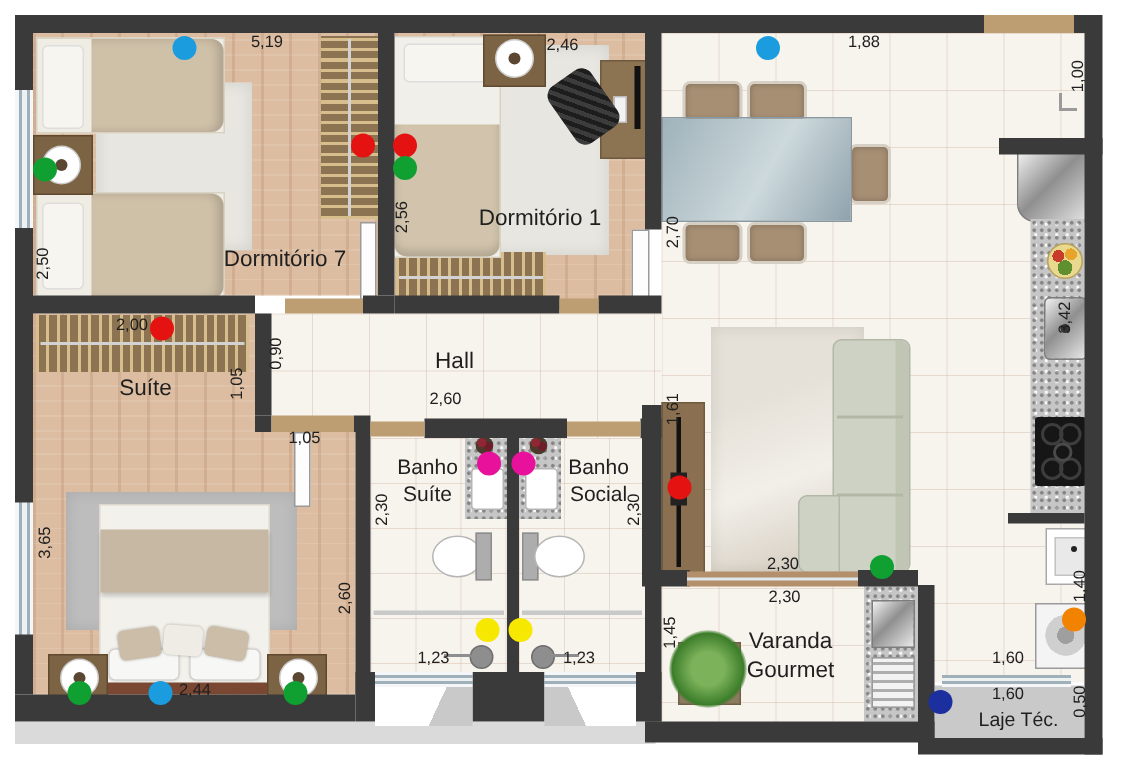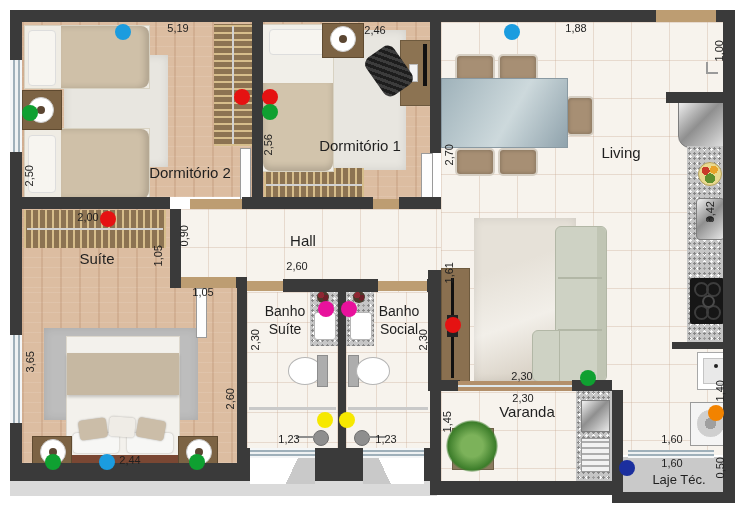--- a/index.html
+++ b/index.html
@@ -217,37 +217,37 @@
   <div class="wall" style="left:612px;top:492px;width:123px;height:11px;z-index:10;"></div>
   <div class="wall" style="left:10px;top:463px;width:227px;height:18px;z-index:10;"></div>
   <div class="wall" style="left:237px;top:448px;width:13px;height:33px;z-index:10;"></div>
   <div class="wall" style="left:315px;top:448px;width:48px;height:33px;z-index:10;"></div>
   <div class="wall" style="left:424px;top:448px;width:17px;height:33px;z-index:10;"></div>
   <div class="winH" style="left:250px;top:448px;width:65px;height:10px;z-index:11;"></div>
   <div class="winH" style="left:363px;top:448px;width:61px;height:10px;z-index:11;"></div>
   <div class="abs" style="left:250px;top:458px;width:65px;height:26px;background:linear-gradient(115deg,#ffffff 62%,#c9c9c9 62%);z-index:11;"></div>
   <div class="abs" style="left:363px;top:458px;width:61px;height:26px;background:linear-gradient(245deg,#ffffff 62%,#c9c9c9 62%);z-index:11;"></div>
 
-  <div class="room" style="left:130px;top:163px;width:120px;">Dormitório 2</div>
+  <div class="room" style="left:130px;top:163px;width:120px;">Dormitório 7</div>
   <div class="room" style="left:300px;top:136px;width:120px;">Dormitório 1</div>
   <div class="room" style="left:571px;top:143px;width:100px;">
-    <div>Living</div>
   </div>
   <div class="room" style="left:263px;top:231px;width:80px;">Hall</div>
   <div class="room" style="left:57px;top:249px;width:80px;">Suíte</div>
   <div class="room" style="left:245px;top:302px;width:80px;font-size:14px;line-height:18px;">
     <div>Banho</div>
     <div>Suíte</div>
   </div>
   <div class="room" style="left:359px;top:302px;width:80px;font-size:14px;line-height:18px;">
     <div>Banho</div>
     <div>Social</div>
   </div>
-  <div class="room" style="left:477px;top:402px;width:100px;">
+  <div class="room" style="left:477px;top:418px;width:100px;">
     <div>Varanda</div>
+    <div>Gourmet</div>
   </div>
   <div class="room" style="left:639px;top:470px;width:80px;font-size:13px;">Laje Téc.</div>
 
   <div class="dim" style="left:158px;top:22px;width:40px;">5,19</div>
   <div class="dim" style="left:355px;top:24px;width:40px;">2,46</div>
   <div class="dim" style="left:556px;top:22px;width:40px;">1,88</div>
   <div class="dimv" style="left:713px;top:40px;">1,00</div>
   <div class="dimv" style="left:23px;top:165px;">2,50</div>
   <div class="dimv" style="left:262px;top:134px;">2,56</div>
   <div class="dimv" style="left:443px;top:144px;">2,70</div>

